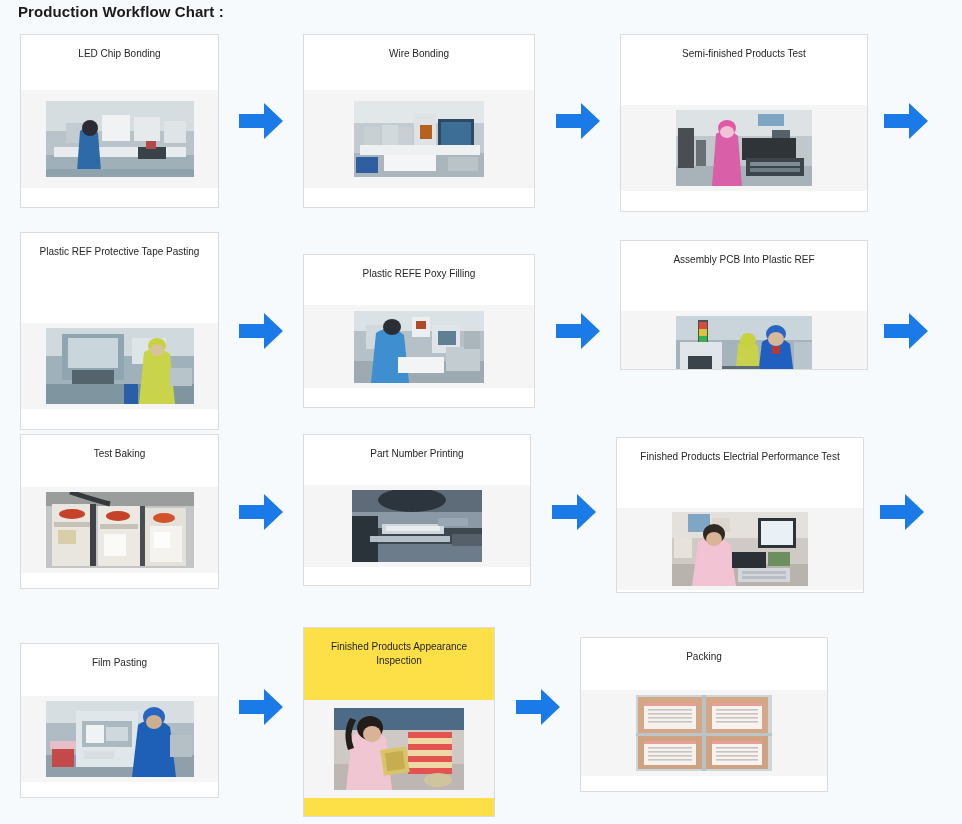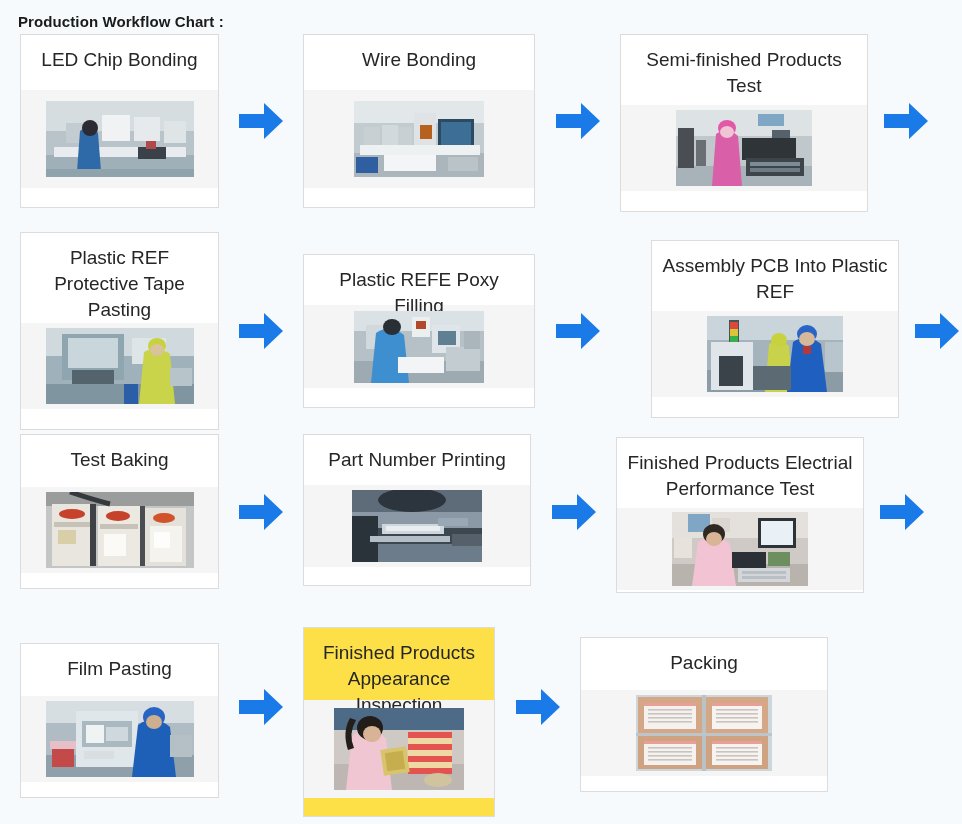--- a/index.html
+++ b/index.html
@@ -22,21 +22,21 @@
     width: 962px;
     height: 824px;
     background: #f6fafd;
     overflow: hidden;
   }
 
   
   #chart-title {
     position: absolute;
     left: 18px;
-    top: 13px;
+    top: 3px;
     font-size: 15px;
     font-weight: bold;
     letter-spacing: 0.1px;
     color: #1b1b1b;
     white-space: nowrap;
     text-align: right;
   }
 
   
   #flow-grid {
@@ -65,21 +65,21 @@
     flex: 0 0 auto;
   }
   .step-card {
     background: #ffffff;
     border: 1px solid #dcdcdc;
     position: relative;
     overflow: hidden;
   }
 
   .step-title {
-    font-size: 19px;
+    font-size: 10px;
     line-height: 1.36;
     color: #262626;
     text-align: center;
     padding: 12px 10px 9px 10px;
     font-weight: normal;
   }
 
   .step-media {
     background: #f5f5f5;
     width: 100%;
@@ -287,21 +287,21 @@
         </div>
       </div>
 
       <div class="arrow-cell" style="width:85px;height:198px;">
         <svg class="arrow-glyph" width="48" height="40" viewBox="0 0 48 40">
           <path d="M2 13 H27 V2 L46 20 L27 38 V27 H2 Z" fill="#1a7ae8"></path>
         </svg>
       </div>
 
       <div class="step-cell" style="padding-top:8px;">
-        <div class="step-card" style="width: 248px; height: 178px; background: rgb(255, 255, 255); border-color: rgb(220, 220, 220); margin-left: 31px;">
+        <div class="step-card" style="width: 248px; height: 130px; background: rgb(255, 255, 255); border-color: rgb(220, 220, 220);">
           <div class="step-title" style="height: 70px; color: rgb(38, 38, 38);">Assembly PCB Into Plastic REF</div>
           <div class="step-media" style="height: 86px; background: rgb(245, 245, 245);">
             <div class="step-photo">
               <svg width="136" height="76" viewBox="0 0 136 76">
                 <rect width="136" height="76" fill="#b3c0c9"></rect>
                 <rect x="0" y="0" width="136" height="24" fill="#c9d4db"></rect>
                 <rect x="0" y="24" width="136" height="30" fill="#a5b3bd"></rect>
                 <rect x="0" y="54" width="136" height="22" fill="#8c9ca7"></rect>
                 <rect x="22" y="4" width="10" height="26" fill="#4a5258"></rect>
                 <rect x="23" y="6" width="8" height="7" fill="#d94a3a"></rect>

